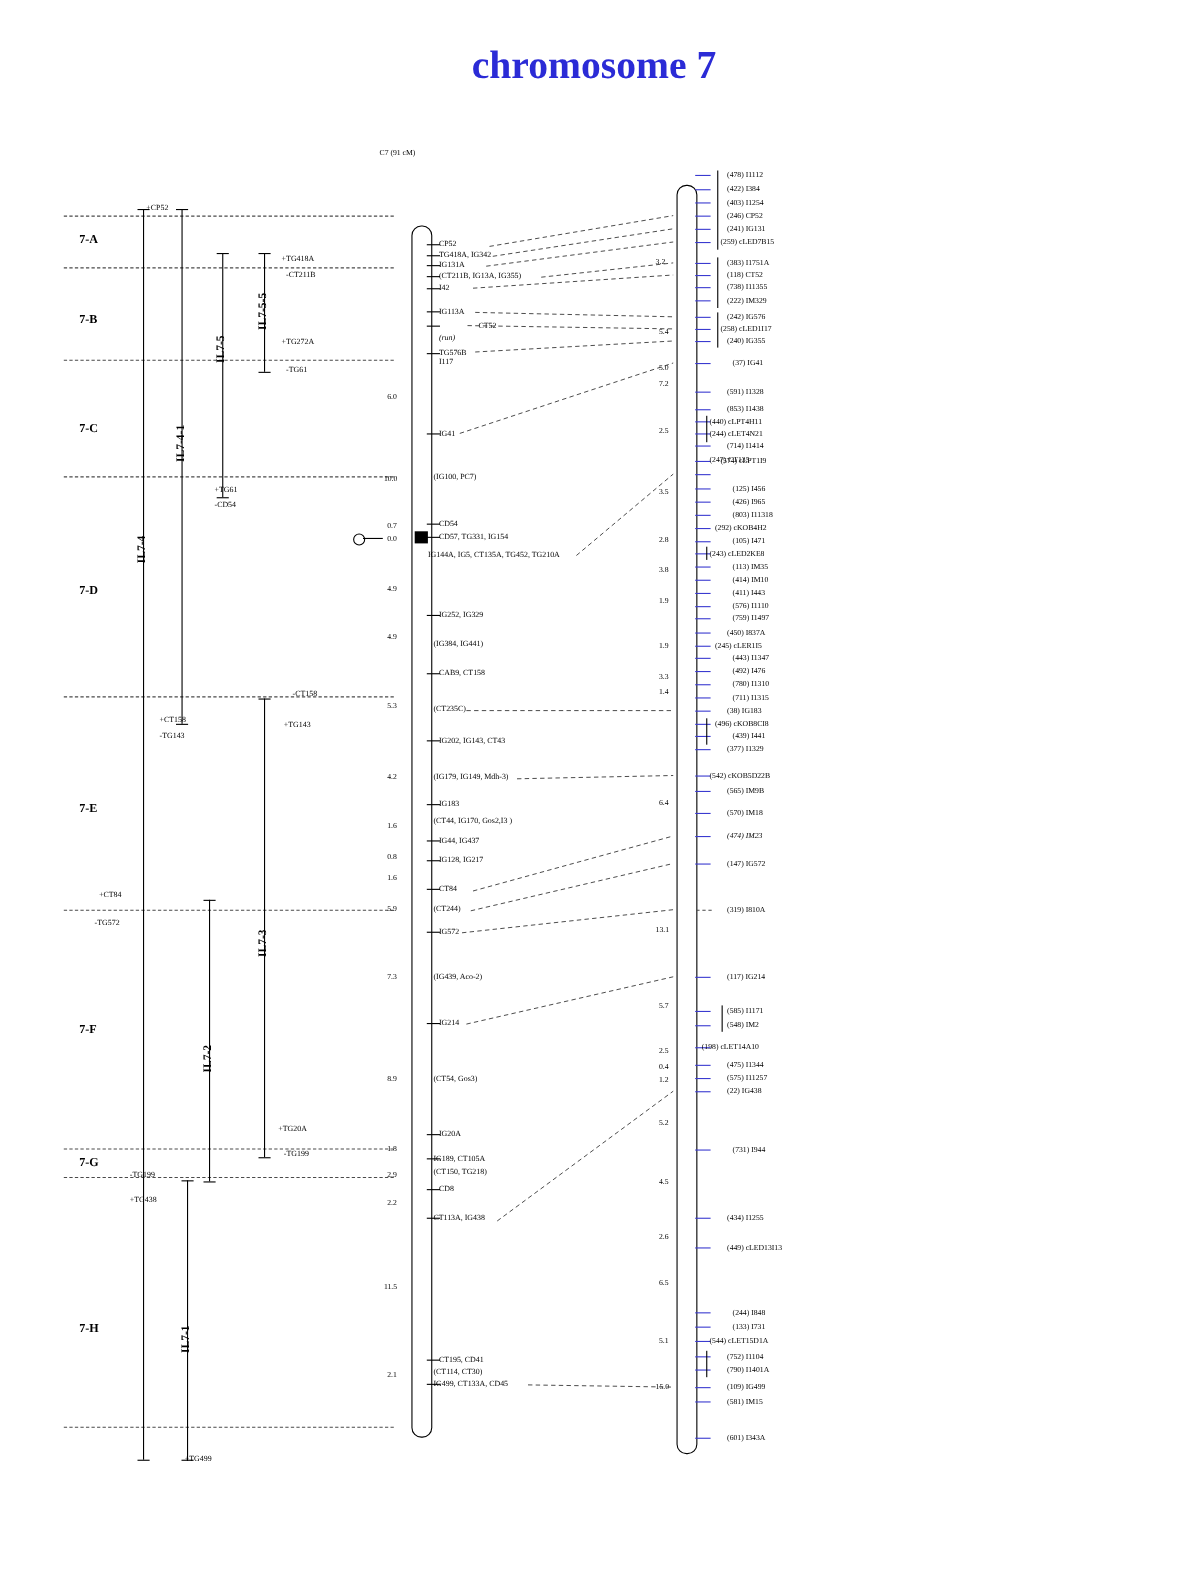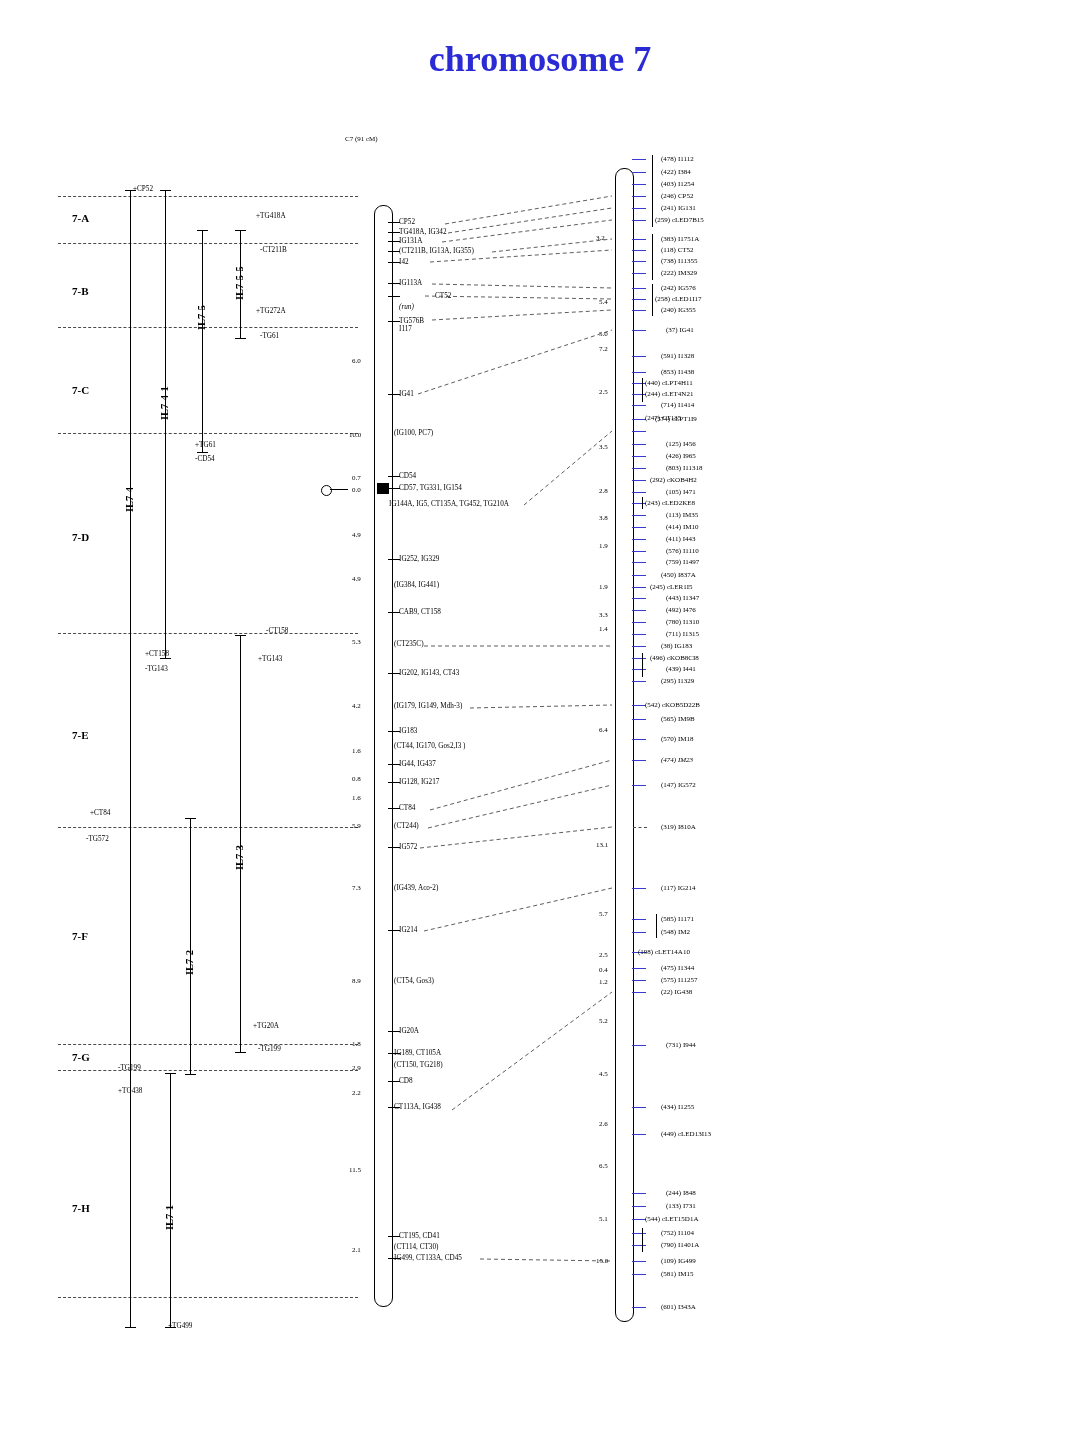--- a/index.html
+++ b/index.html
@@ -111,21 +111,21 @@
 
   <div class="grp" style="left:124px;top:512px;">IL7-4</div>
   <div class="grp" style="left:159px;top:420px;">IL7-4-1</div>
   <div class="grp" style="left:196px;top:330px;">IL7-5</div>
   <div class="grp" style="left:234px;top:300px;">IL7-5-5</div>
   <div class="grp" style="left:234px;top:870px;">IL7-3</div>
   <div class="grp" style="left:184px;top:975px;">IL7-2</div>
   <div class="grp" style="left:164px;top:1230px;">IL7-1</div>
 
   <div class="lab" style="left:133px;top:185px;">+CP52</div>
-  <div class="lab" style="left:256px;top:212px;">+TG418A</div>
+  <div class="lab" style="left:256px;top:231px;">+TG418A</div>
   <div class="lab" style="left:260px;top:246px;">-CT211B</div>
   <div class="lab" style="left:256px;top:307px;">+TG272A</div>
   <div class="lab" style="left:260px;top:332px;">-TG61</div>
   <div class="lab" style="left:195px;top:441px;">+TG61</div>
   <div class="lab" style="left:195px;top:455px;">-CD54</div>
   <div class="lab" style="left:266px;top:627px;">-CT158</div>
   <div class="lab" style="left:145px;top:650px;">+CT158</div>
   <div class="lab" style="left:145px;top:665px;">-TG143</div>
   <div class="lab" style="left:258px;top:655px;">+TG143</div>
   <div class="lab" style="left:90px;top:809px;">+CT84</div>
@@ -334,21 +334,21 @@
   <div class="rlab" style="left:666px;top:618px;">(780) I1310</div>
   <div class="rtick" style="left:632px;top:634px;width:14px;"></div>
   <div class="rlab" style="left:666px;top:630px;">(711) I1315</div>
   <div class="rtick" style="left:632px;top:646px;width:14px;"></div>
   <div class="rlab" style="left:661px;top:642px;">(38) IG183</div>
   <div class="rtick" style="left:632px;top:658px;width:14px;"></div>
   <div class="rlab" style="left:650px;top:654px;">(496) cKOB8CI8</div>
   <div class="rtick" style="left:632px;top:669px;width:14px;"></div>
   <div class="rlab" style="left:666px;top:665px;">(439) I441</div>
   <div class="rtick" style="left:632px;top:681px;width:14px;"></div>
-  <div class="rlab" style="left:661px;top:677px;">(295) I1329</div>
+  <div class="rlab" style="left:661px;top:677px;">(377) I1329</div>
   <div class="rtick" style="left:632px;top:705px;width:14px;"></div>
   <div class="rlab" style="left:645px;top:701px;">(542) cKOB5D22B</div>
   <div class="rtick" style="left:632px;top:719px;width:14px;"></div>
   <div class="rlab" style="left:661px;top:715px;">(565) IM9B</div>
   <div class="rtick" style="left:632px;top:739px;width:14px;"></div>
   <div class="rlab" style="left:661px;top:735px;">(570) IM18</div>
   <div class="rtick" style="left:632px;top:760px;width:14px;"></div>
   <div class="rlab" style="left:661px;top:756px;font-style:italic;">(474) IM23</div>
   <div class="rtick" style="left:632px;top:785px;width:14px;"></div>
   <div class="rlab" style="left:661px;top:781px;">(147) IG572</div>

